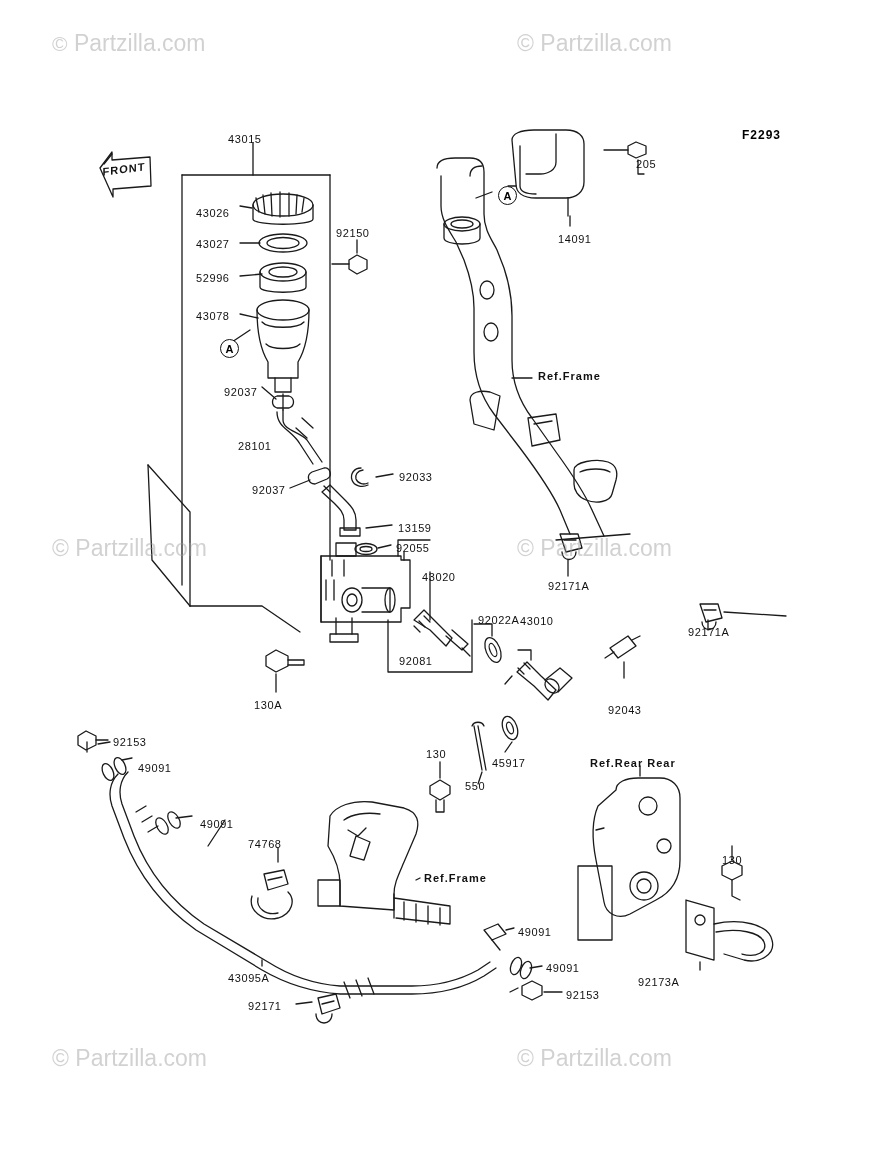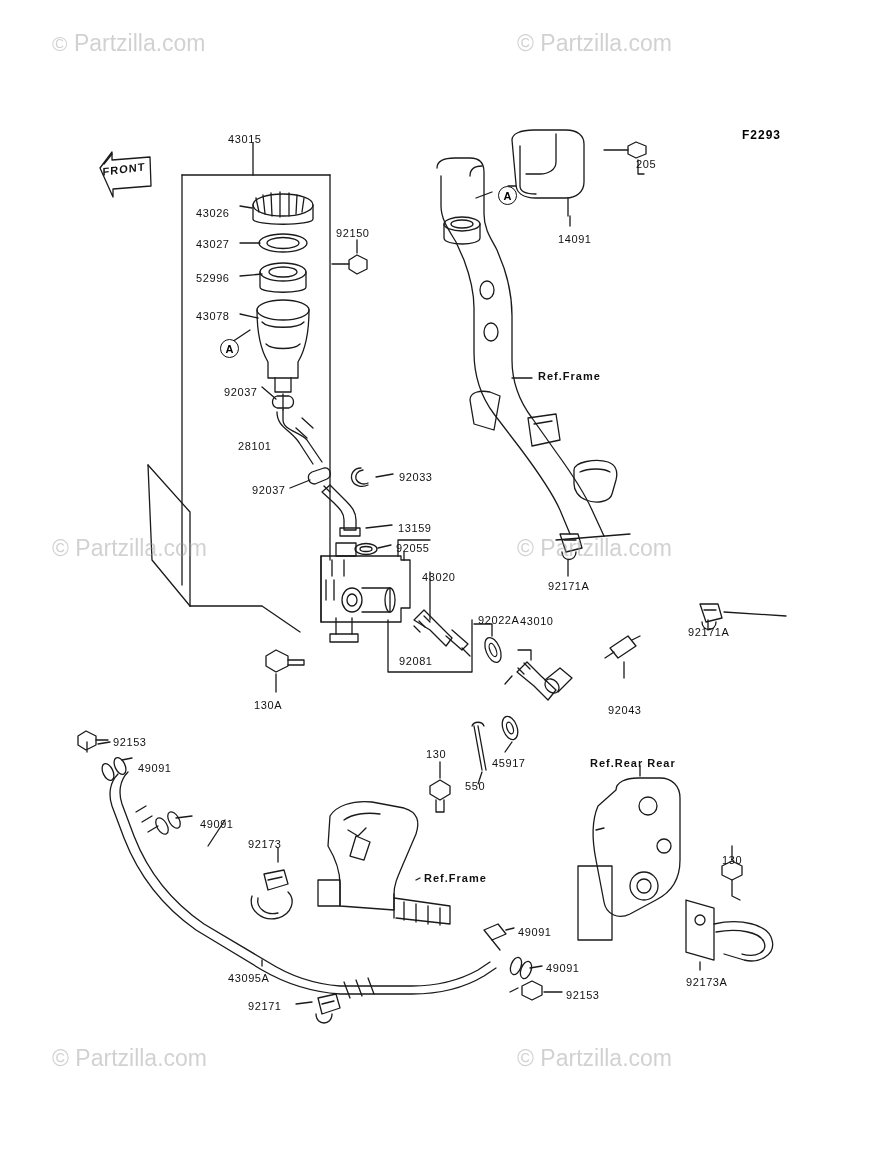--- a/index.html
+++ b/index.html
@@ -390,28 +390,28 @@
   <div class="lbl" style="left:492px;top:757px;">45917</div>
   <div class="lbl" style="left:426px;top:748px;">130</div>
   <div class="lbl" style="left:465px;top:780px;">550</div>
   <div class="lbl" style="left:636px;top:158px;">205</div>
   <div class="lbl" style="left:558px;top:233px;">14091</div>
   <div class="lbl" style="left:548px;top:580px;">92171A</div>
   <div class="lbl" style="left:688px;top:626px;">92171A</div>
   <div class="lbl" style="left:113px;top:736px;">92153</div>
   <div class="lbl" style="left:138px;top:762px;">49091</div>
   <div class="lbl" style="left:200px;top:818px;">49091</div>
-  <div class="lbl" style="left:248px;top:838px;">92173</div>
+  <div class="lbl" style="left:248px;top:838px;">74768</div>
   <div class="lbl" style="left:228px;top:972px;text-align:center;">43095A</div>
   <div class="lbl" style="left:248px;top:1000px;">92171</div>
   <div class="lbl" style="left:518px;top:926px;">49091</div>
   <div class="lbl" style="left:546px;top:962px;">49091</div>
   <div class="lbl" style="left:566px;top:989px;">92153</div>
   <div class="lbl" style="left:722px;top:854px;">130</div>
-  <div class="lbl" style="left:686px;top:976px;">92173A</div>
+  <div class="lbl" style="left:638px;top:976px;">92173A</div>
 
   <div class="lbl ref" style="left:538px;top:370px;">Ref.Frame</div>
   <div class="lbl ref" style="left:424px;top:872px;">Ref.Frame</div>
   <div class="lbl ref" style="left:590px;top:757px;">Ref.Rear Rear</div>
 
   <div class="circA" style="left:220px;top:339px;">A</div>
   <div class="circA" style="left:498px;top:186px;">A</div>
 
 </div>
 

